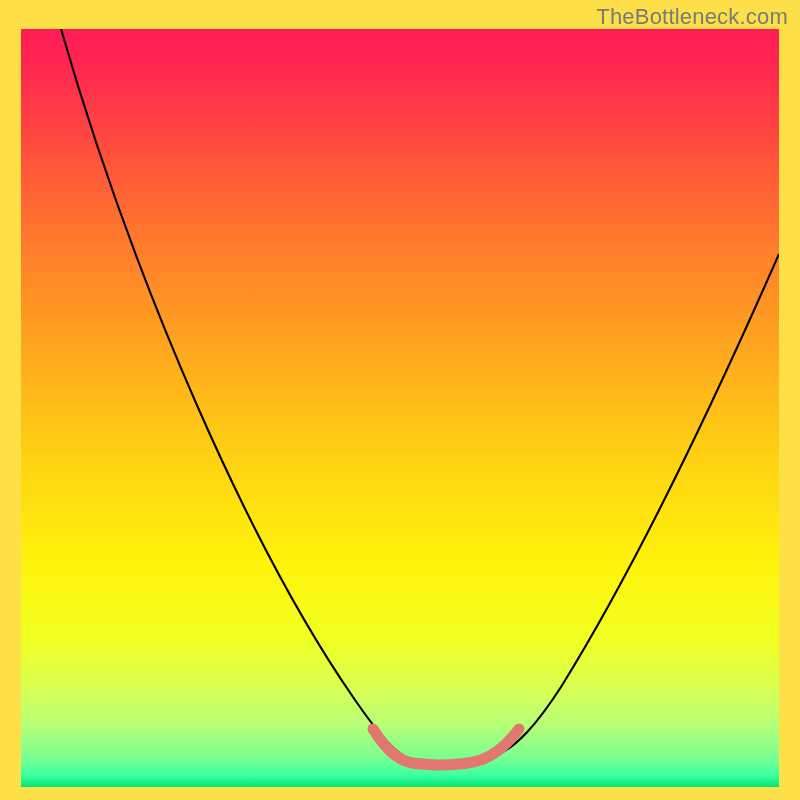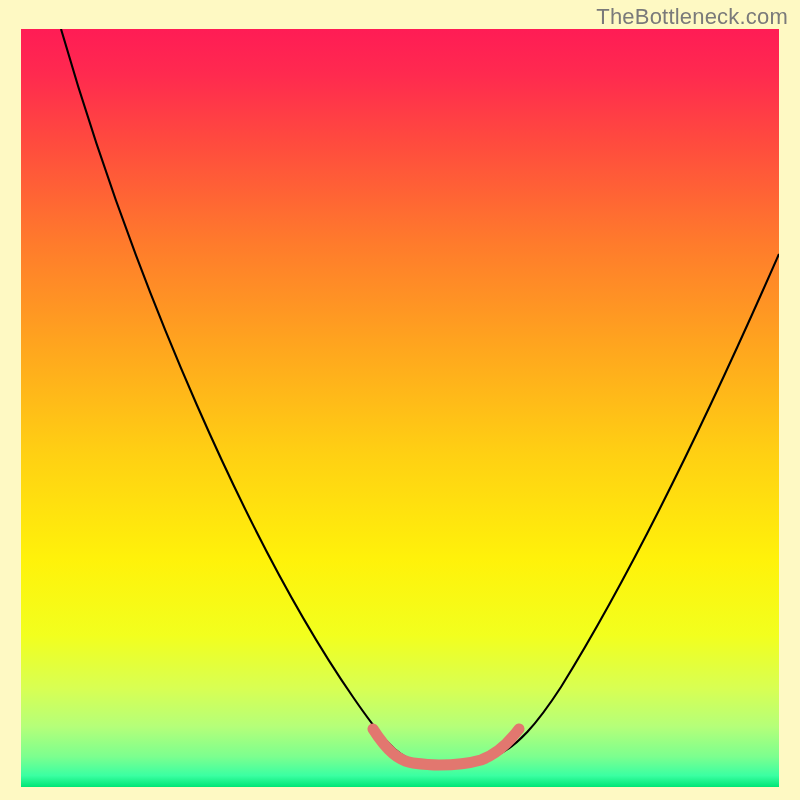--- a/index.html
+++ b/index.html
@@ -8,21 +8,21 @@
     width: 800px;
     height: 800px;
     background: #000;
     overflow: hidden;
     font-family: Arial, Helvetica, sans-serif;
   }
   .stage {
     position: relative;
     width: 800px;
     height: 800px;
-    background: #fef9c3;
+    background: #fde047;
   }
   .watermark {
     position: absolute;
     top: 4px;
     right: 12px;
     color: #7a7a7a;
     font-size: 22px;
     letter-spacing: 0.2px;
     z-index: 10;
     user-select: none;

